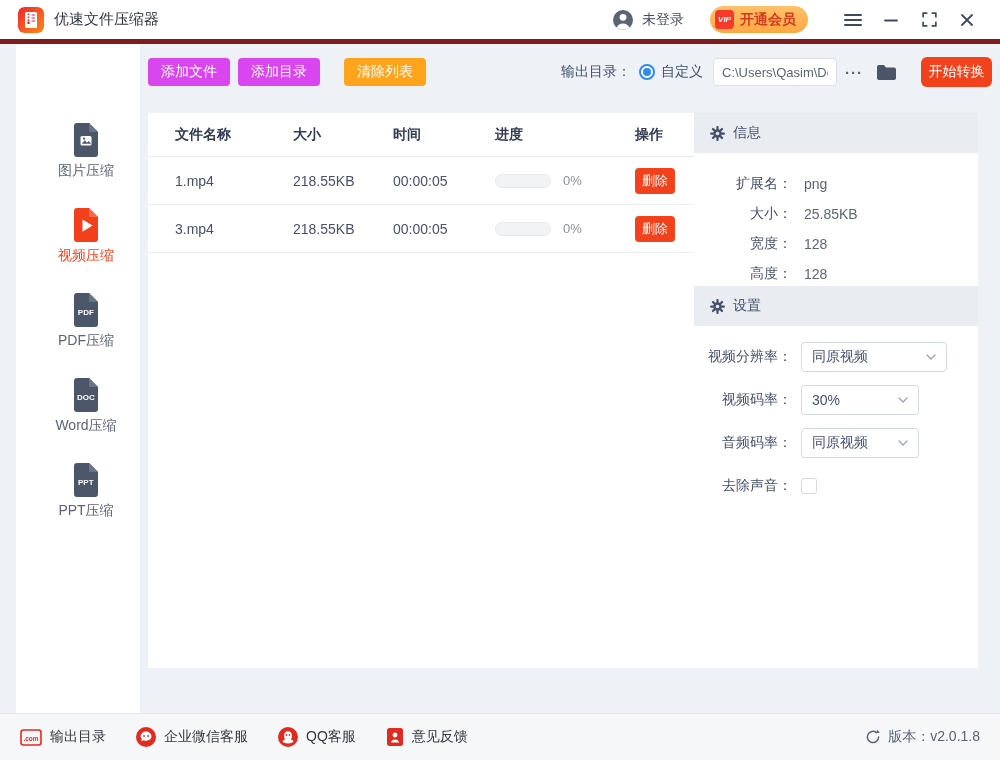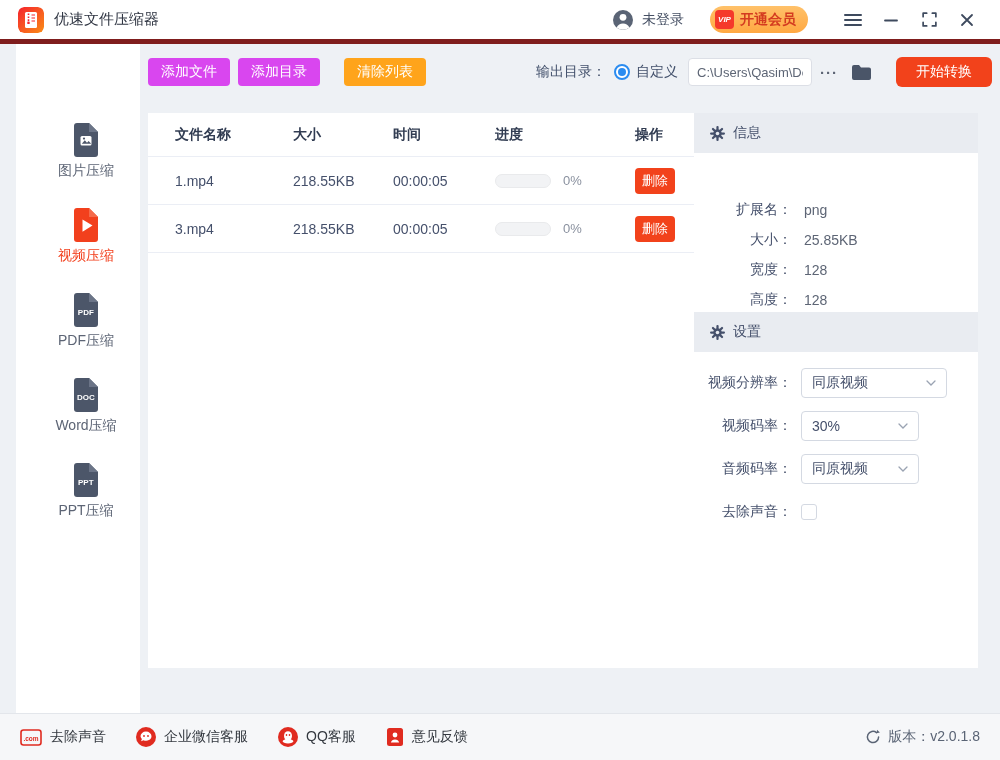--- a/index.html
+++ b/index.html
@@ -48,21 +48,21 @@
     position:relative; cursor:pointer; background:#fff; flex:0 0 auto; }
   .radio::after { content:""; position:absolute; left:2px; top:2px; width:8px; height:8px;
     border-radius:50%; background:#2b8cf0; }
   .radio-label { font-size:14px; color:#42506b; margin-left:6px; }
   .path-input { width:124px; height:28px; border:1px solid #dcdfe6; border-radius:4px;
     background:#fff; margin-left:10px; padding:0 8px; font-size:13px; color:#5d6575;
     font-family:inherit; outline:none; white-space:nowrap; overflow:hidden; }
   .ellipsis-btn { margin-left:8px; font-size:15px; font-weight:bold; color:#5d6575;
     letter-spacing:1px; cursor:pointer; }
   .folder-btn { margin-left:13px; cursor:pointer; display:flex; }
-  .btn-start { background:#f2421b; width:96px; height:30px; border-radius:6px; margin-left:24px;
+  .btn-start { background:#f2421b; width:71px; height:30px; border-radius:6px; margin-left:24px;
     font-size:14px; padding:0; }
 
   
   .panel { position:absolute; top:69px; bottom:45px; background:#fff; }
   .panel-files { left:8px; width:552px; }
   .panel-right { left:554px; width:284px; }
   .panel-hdr { height:40px; background:#e9ecf1; display:flex; align-items:center;
     padding:0 16px; gap:8px; }
   .panel-hdr .t { font-size:14px; color:#45506b; }
 
@@ -283,21 +283,21 @@
             <rect x="6.8" y="11.4" width="2.4" height="4.6" rx="1.1" transform="rotate(45 8 8)"></rect>
             <rect x="0" y="6.8" width="4.6" height="2.4" rx="1.1" transform="rotate(45 8 8)"></rect>
             <rect x="11.4" y="6.8" width="4.6" height="2.4" rx="1.1" transform="rotate(45 8 8)"></rect>
             <circle cx="8" cy="8" r="4.6"></circle>
           </g>
           <circle cx="8" cy="8" r="1.9" fill="#e9ecf1"></circle>
         </svg>
         <span class="t">信息</span>
       </div>
 
-      <div class="inf-rows" style="height:133px;margin-top:26px;">
+      <div class="inf-rows" style="height:133px;">
         <div class="inf-row">
           <span class="inf-label">扩展名：</span>
           <span class="inf-value">png</span>
         </div>
         <div class="inf-row">
           <span class="inf-label">大小：</span>
           <span class="inf-value">25.85KB</span>
         </div>
         <div class="inf-row">
           <span class="inf-label">宽度：</span>
@@ -362,21 +362,21 @@
       </div>
     </div>
   </div>
 
   <div class="footer">
     <div class="f-link">
       <svg width="22" height="17" viewBox="0 0 22 17">
         <rect x="1" y="1" width="20" height="15" rx="2.5" fill="none" stroke="#e02b20" stroke-width="1.6"></rect>
         <text x="11" y="12" font-size="6.5" font-weight="bold" fill="#e02b20" text-anchor="middle">.com</text>
       </svg>
-      <span class="lbl">去除声音</span>
+      <span class="lbl">输出目录</span>
     </div>
     <div class="f-link">
       <svg width="20" height="20" viewBox="0 0 20 20">
         <circle cx="10" cy="10" r="10" fill="#e02b20"></circle>
         <path d="M4.5 9.2a5.5 4.6 0 0 1 11 0 5.5 4.6 0 0 1-8 4.1l-2.4.9.8-2.2a4.6 4.6 0 0 1-1.4-2.8z" fill="#fff"></path>
         <circle cx="8" cy="9" r="0.9" fill="#e02b20"></circle>
         <circle cx="12" cy="9" r="0.9" fill="#e02b20"></circle>
       </svg>
       <span class="lbl">企业微信客服</span>
     </div>

